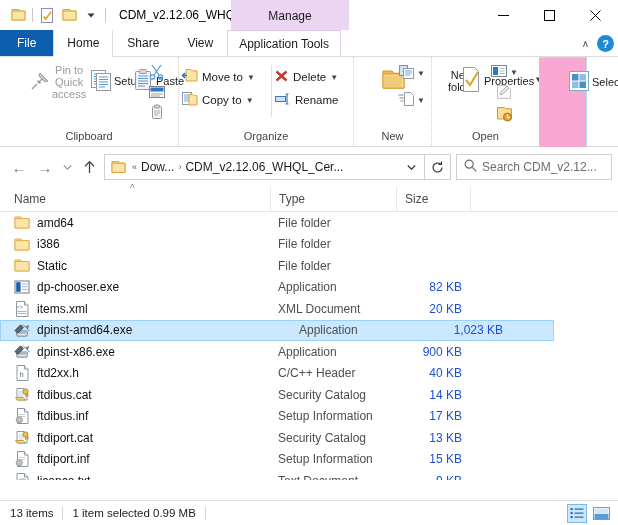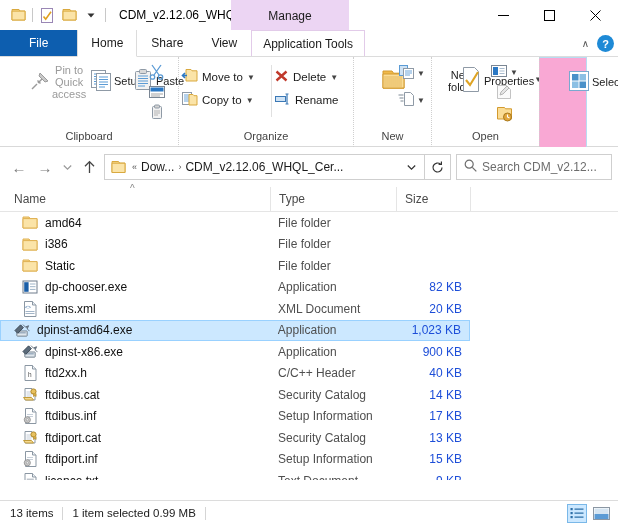--- a/index.html
+++ b/index.html
@@ -37,21 +37,21 @@
     position: relative; height: 27px; background: #ffffff;
     display: flex; align-items: stretch;
     border-bottom: 1px solid #dcdcdc;
   }
   .tab {
     display: flex; align-items: center; justify-content: center;
     padding: 0 13px; font-size: 12px; color: #1b1b1b;
     border-left: 1px solid transparent; border-right: 1px solid transparent;
   }
   .tab-file {
-    background: #0d5eaf; color: #fff; padding: 0 28px; font-size: 12px;
+    background: #0d5eaf; color: #fff; padding: 0 16px; font-size: 12px;
   }
   .tab-active {
     background: #fff; border-left: 1px solid #dcdcdc; border-right: 1px solid #dcdcdc;
     margin-bottom: -1px; border-bottom: 1px solid #fff; position: relative; z-index: 3;
   }
   .tab-apptools {
     border-left: 1px solid #e2cbe9; border-right: 1px solid #e2cbe9;
     border-top: 1px solid #e2cbe9; padding: 0 11px;
   }
   .tabstrip-right {
@@ -126,21 +126,21 @@
   .ch-name { width: 270px; padding-left: 14px; }
   .ch-type { width: 126px; padding-left: 8px; }
   .ch-size { width: 74px; padding-left: 8px; }
   .ch-blank { width: 100px; }
   .sortmark { position: absolute; left: 130px; top: -4px; font-size: 10px; color: #888; }
 
   
   .filelist { position: relative; height: 268px; background: #fff; overflow: hidden; }
   .frow { height: 21.5px; display: flex; align-items: center; position: relative; }
   .frow-sel { background: #cce8ff; border: 1px solid #99d1ff; }
-  .fcell-name { width: 270px; display: flex; align-items: center; gap: 7px; padding-left: 22px; }
+  .fcell-name { width: 270px; display: flex; align-items: center; gap: 7px; padding-left: 14px; }
   .fname { font-size: 12px; color: #111; white-space: nowrap; }
   .fcell-type { width: 126px; padding-left: 8px; font-size: 12px; color: #4f4f4f; white-space: nowrap; }
   .fcell-size { width: 74px; padding-right: 8px; font-size: 12px; color: #1d4ed8; text-align: right; white-space: nowrap; }
   .fico { width: 16px; height: 16px; flex: 0 0 16px; display: flex; align-items: center; justify-content: center; }
 
   
   .statusbar {
     position: absolute; left: 0; bottom: 0; width: 618px; height: 25px;
     border-top: 1px solid #dcdcdc; background: #fff;
     display: flex; align-items: center; padding-left: 10px;
@@ -603,21 +603,21 @@
                 <path d="M2.5 10.5h9M2.5 12.5h9"></path>
               </g>
           </svg>
         </span>
         <span class="fname">items.xml</span>
       </div>
       <div class="fcell-type">XML Document</div>
       <div class="fcell-size">20 KB</div>
     </div>
 
-    <div class="frow frow-sel" style="width:470px;">
+    <div class="frow frow-sel" style="width:554px;gap:20px;">
       <div class="fcell-name" style="padding-left:13px;">
         <span class="fico">
           <svg width="17" height="15" viewBox="0 0 17 15">
             <rect x="3" y="8" width="11" height="5.5" rx="0.6" fill="#dfe6ec" stroke="#6f7d8b"></rect>
             <rect x="4.5" y="9.3" width="8" height="1.3" fill="#8fa3b5"></rect>
             <path d="M1 7.5l6-6 3 3-6 6z" fill="#5a6a79" stroke="#3c4956"></path>
             <path d="M9.5 1.2l2.6 2.6 3.4-1.4-1.4 3.4 2.4 2.4" fill="#7e8e9d" stroke="#4a5663" stroke-width="0.8"></path>
           </svg>
         </span>
         <span class="fname">dpinst-amd64.exe</span>

